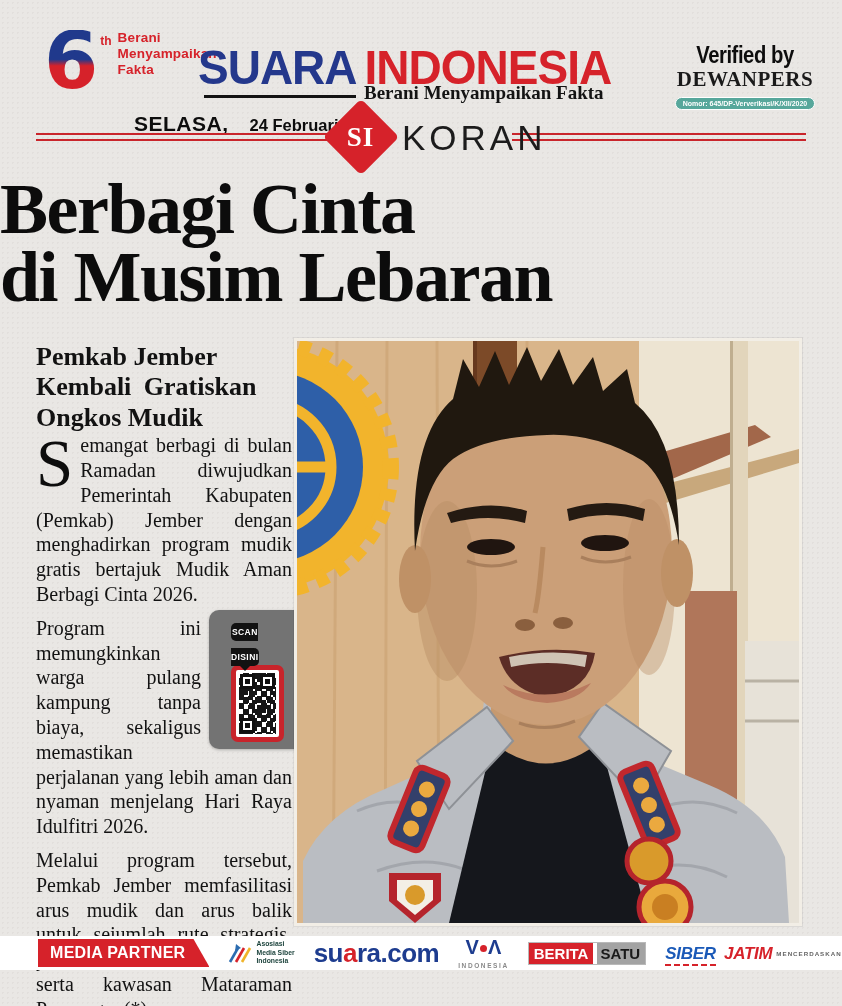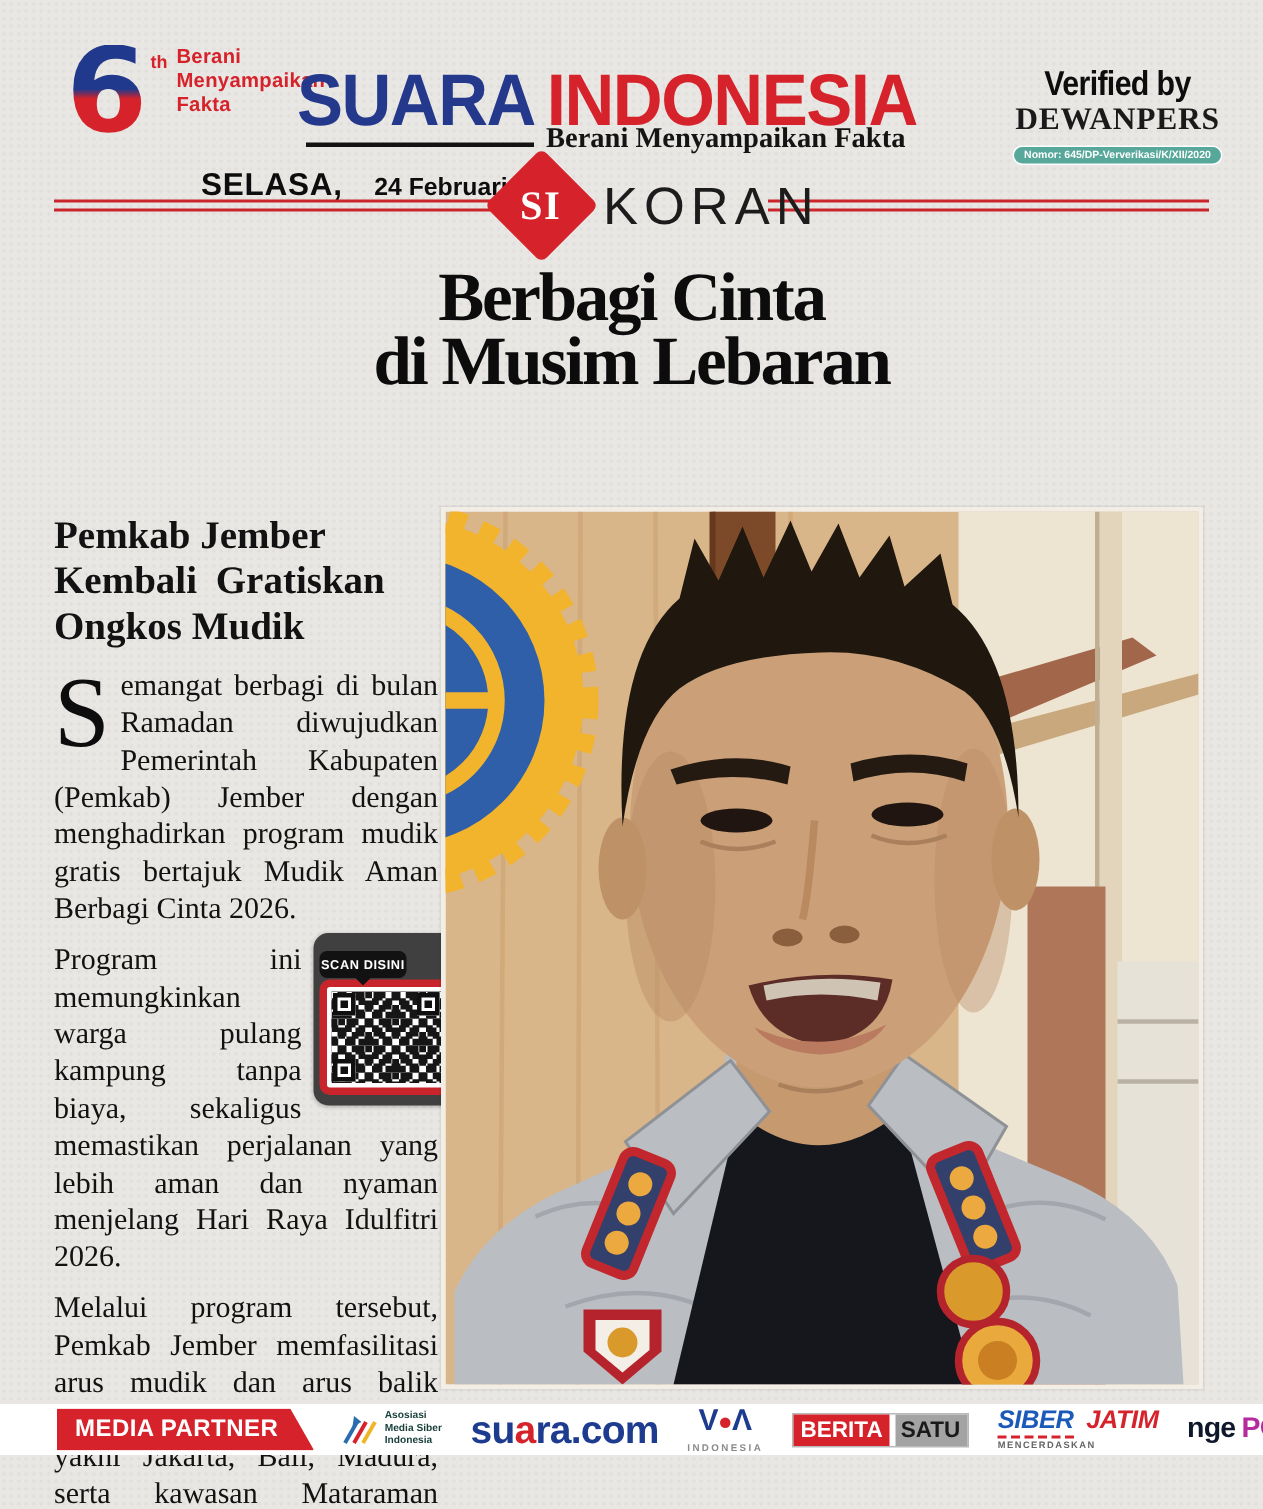--- a/index.html
+++ b/index.html
@@ -42,34 +42,34 @@
   .rule-left{left:36px;top:133px;width:296px}
   .rule-right{left:512px;top:133px;width:294px}
   .si-diamond{position:absolute;left:334px;top:110px;width:54px;height:54px;background:#d6222a;
     transform:rotate(45deg);border-radius:5px;display:flex;align-items:center;justify-content:center}
   .si-diamond span{transform:rotate(-45deg);color:#fff;font-family:"Liberation Serif",serif;
     font-weight:700;font-size:27px;letter-spacing:1px}
   .koran{position:absolute;left:402px;top:118px;font-size:35px;font-weight:100;letter-spacing:4px;color:#1c1c1c;
     font-family:"Liberation Sans",sans-serif}
 
   
-  .headline{position:absolute;left:0;top:176px;width:842px;text-align:center;
-    font-family:"Liberation Serif",serif;font-weight:700;font-size:46px;line-height:.94;
+  .headline{position:absolute;left:0;top:176px;width:842px;text-align:left;
+    font-family:"Liberation Serif",serif;font-weight:700;font-size:72px;line-height:.94;
     letter-spacing:-1.5px;color:#0c0c0c}
 
   
   .col{position:absolute;left:36px;top:342px;width:256px}
-  .subhead{font-family:"Liberation Serif",serif;font-weight:700;font-size:26px;line-height:1.17;color:#121212;margin-bottom:12px}
+  .subhead{font-family:"Liberation Serif",serif;font-weight:700;font-size:26px;line-height:1.17;color:#121212;}
   .subhead .ws{word-spacing:6px}
   .para{font-family:"Liberation Serif",serif;font-size:20px;line-height:1.24;color:#121212;
     text-align:justify;margin-bottom:9px}
   .dropcap{float:left;font-size:67px;line-height:53px;padding:4px 7px 0 0;font-weight:400;color:#0d0d0d}
 
-  .qr-card{float:right;width:97px;margin:-6px -14px 2px 8px;background:#404040;border-radius:10px;
-    padding:6px 4px 7px;box-shadow:0 1px 3px rgba(0,0,0,.25)}
+  .qr-card{float:right;width:97px;margin:-6px -14px 2px 8px;background:#737373;border-radius:10px;
+    padding:6px 22px 7px;box-shadow:0 1px 3px rgba(0,0,0,.25)}
   .qr-tab{position:relative;background:#121212;color:#fff;font-size:8.5px;font-weight:700;
     letter-spacing:.4px;text-align:center;border-radius:5px;padding:4px 1px;margin-bottom:8px;font-family:"Liberation Sans",sans-serif}
   .qr-tab::after{content:"";position:absolute;left:50%;bottom:-5px;transform:translateX(-50%);
     border:6px solid transparent;border-top:6px solid #121212;border-bottom:0}
   .qr-frame{border:5px solid #c8242b;border-radius:7px;background:#fff;padding:3px}
   .qr-inner{position:relative;width:100%;height:61px;background:
     repeating-conic-gradient(#161616 0% 25%,transparent 0% 50%) 0px 0px/9px 9px,
     repeating-conic-gradient(#161616 0% 25%,transparent 0% 50%) 4px 6px/12px 12px,#fff}
   .qr-finder{position:absolute;width:15px;height:15px;border:3px solid #101010;background:#fff}
   .qr-finder::after{content:"";position:absolute;inset:2px;background:#101010}
@@ -89,21 +89,21 @@
   .amsi-text{font-size:6.8px;font-weight:700;color:#173f38;line-height:1.25}
   .suara{font-size:26px;font-weight:800;letter-spacing:-.5px}
   .suara .b{color:#1d3c8f}.suara .r{color:#d6222a}
   .voa{display:flex;flex-direction:column;align-items:center;line-height:1}
   .voa-main{font-size:20px;font-weight:900;color:#1d3c8f;display:flex;align-items:center}
   .voa-dot{width:7px;height:7px;border-radius:50%;background:#d6222a;margin:3px 1px 0}
   .voa-sub{font-size:6.5px;font-weight:700;color:#8a8a8a;letter-spacing:1.6px;margin-top:2px}
   .bsatu{border:1.5px solid #b9b9b9;display:flex;align-items:stretch;font-weight:800;font-size:15px}
   .bsatu .box{background:#d6222a;color:#fff;padding:2px 5px}
   .bsatu .plain{background:#a3a3a3;color:#1a1a1a;padding:2px 5px 2px 3px}
-  .sj{display:flex;flex-direction:column;align-items:flex-start;line-height:1}
+  .sj{display:flex;align-items:center;line-height:1}
   .sj-main{font-size:17px;font-weight:900;font-style:italic;letter-spacing:-.3px}
   .sj-main .b{color:#1b5ab8;border-bottom:2.5px dashed #d6222a;padding-bottom:1px}
   .sj-main .r{color:#d6222a;margin-left:4px}
   .sj-sub{font-size:6.2px;font-weight:700;color:#666;letter-spacing:1px;margin-top:2px}
   .ngepop{font-size:19px;font-weight:800;letter-spacing:-.5px;display:flex;align-items:flex-start}
   .ngepop .o{color:#0f172a}.ngepop .p{color:#b62aa0}
   .ngepop .id{font-size:7px;background:#7b2d8b;color:#fff;border-radius:2px;padding:0 2px;margin-top:2px;font-weight:700}
 </style>
 </head>
 <body>

